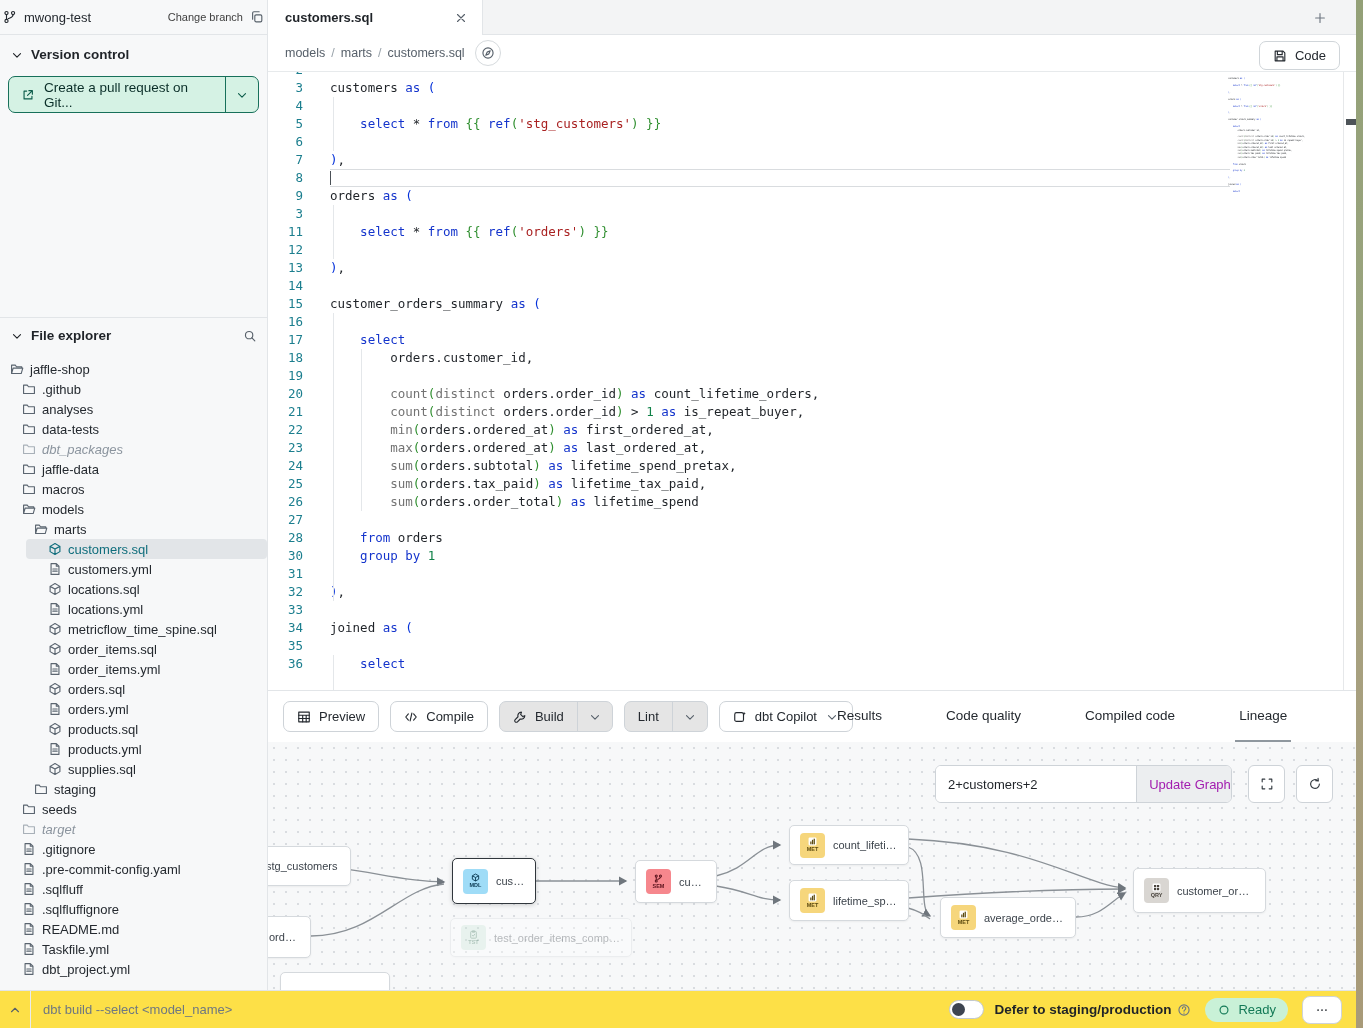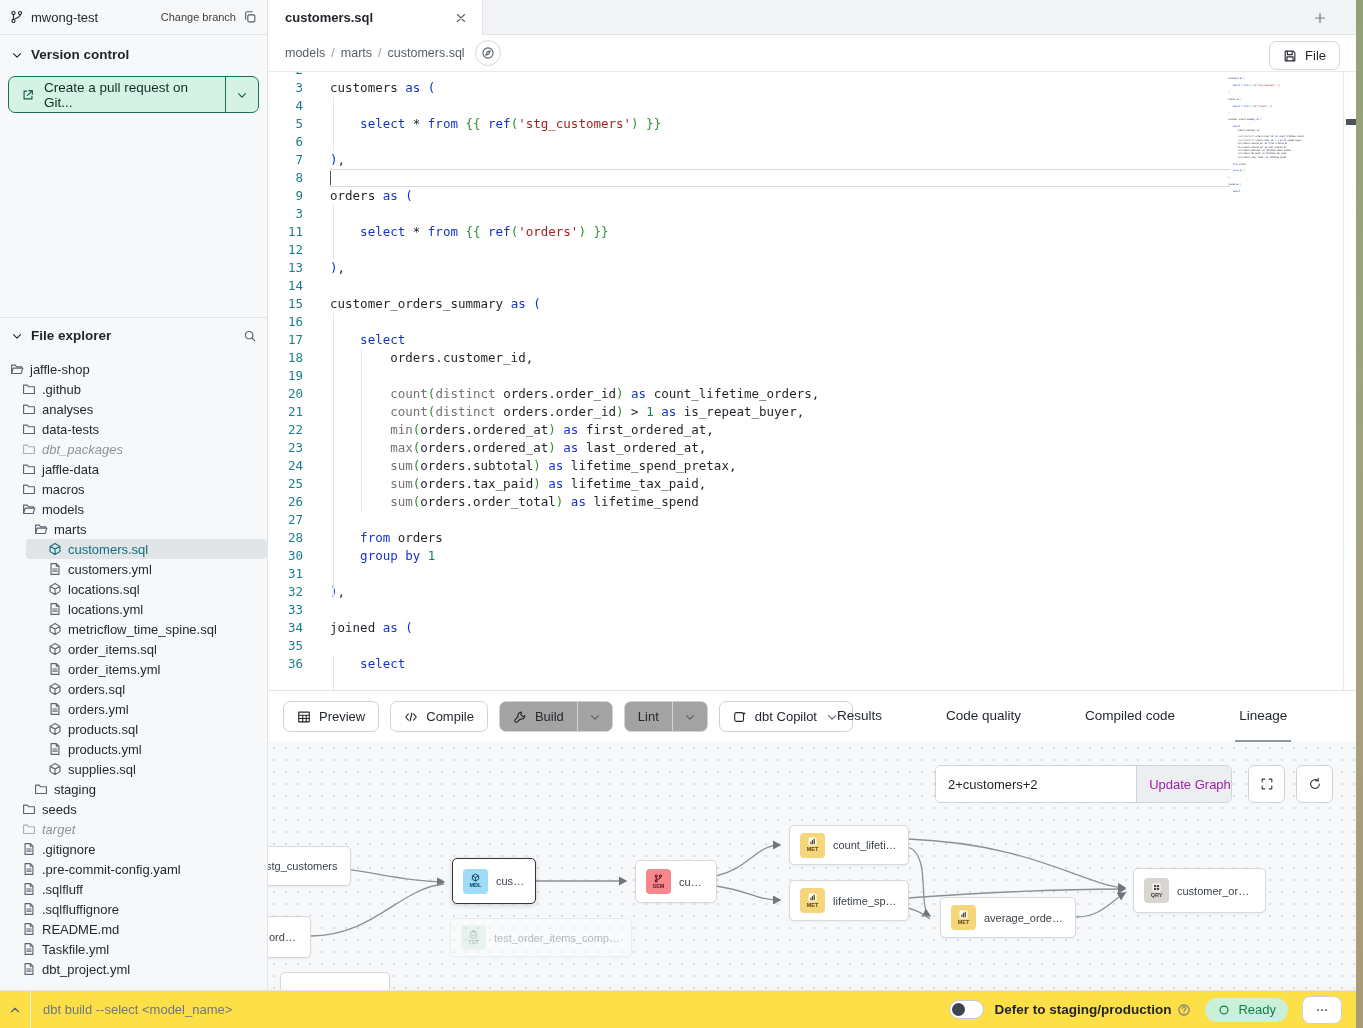--- a/index.html
+++ b/index.html
@@ -2,21 +2,21 @@
 <html><head>
 <meta charset="utf-8">
 <style>
   * { margin:0; padding:0; box-sizing:border-box; }
   html,body { width:1363px; height:1028px; overflow:hidden; font-family:"Liberation Sans", sans-serif; background:#fff; color:#24292f; }
   .desktop-strip { position:absolute; right:0; top:0; width:7px; height:1028px;
     background:linear-gradient(180deg,#93a077 0%,#9aa47e 30%,#a7a07f 65%,#a89a78 100%); }
 
   
   .sidebar { position:absolute; left:0; top:0; width:268px; height:990px; background:#f7f8f9; border-right:1px solid #e2e5e8; overflow:hidden; }
-  .side-top { height:35px; border-bottom:1px solid #e2e5e8; display:flex; align-items:center; padding:0 10px; gap:7px; }
+  .side-top { height:35px; border-bottom:1px solid #e2e5e8; display:flex; align-items:center; padding:0 3px; gap:7px; }
   .branch-name { font-size:13px; color:#24292f; flex:0 0 auto; }
   .change-branch { margin-left:auto; font-size:11px; color:#404040; cursor:pointer; }
   .icon { display:inline-flex; align-items:center; justify-content:center; }
   .icon svg { display:block; }
   .section-head { display:flex; align-items:center; gap:7px; padding:12px 10px 8px 10px; font-size:13.5px; font-weight:bold; color:#1f2328; }
   .section-head .spacer { flex:1; }
   .pr-button { margin:6px 8px; height:37px; display:flex; border:1px solid #17705a; border-radius:7px; background:#d5f2e4; overflow:hidden; }
   .pr-main { flex:1; display:flex; align-items:center; gap:9px; padding:0 12px; font-size:13.5px; color:#0a2e28; cursor:pointer; }
   .pr-caret { width:33px; border-left:1px solid #17705a; display:flex; align-items:center; justify-content:center; cursor:pointer; }
   .fe-divider { border-top:1px solid #e2e5e8; margin-top:204px; }
@@ -56,21 +56,21 @@
   .minimap { position:absolute; right:35px; top:2px; width:80px; height:125px; overflow:hidden; opacity:.9; }
   .minimap .codewrap { top:0; font-size:2.3px; line-height:3.4px; letter-spacing:-0.2px; }
   .minimap .ct { margin-left:0; }
   .vsb { position:absolute; right:0; top:72px; width:13px; height:618px; border-left:1px solid #e6e8ea; background:#fff; }
   .vsb-thumb { position:absolute; left:2px; top:47px; width:10px; height:6px; background:#4d5358; }
 
   
   .toolbar { position:absolute; left:0; top:690px; right:0; height:52px; background:#fff; border-top:1px solid #e2e5e8; }
   .btn-row { position:absolute; left:15px; top:10px; display:flex; gap:11px; }
   .tbtn { display:inline-flex; align-items:center; gap:8px; height:31px; padding:0 13px; border:1px solid #ced3d8; border-radius:7px; background:#fff; font-size:13px; color:#24292f; cursor:pointer; }
-  .split { display:inline-flex; height:31px; border:1px solid #ced3d8; border-radius:7px; background:#a3a3a3; overflow:hidden; }
+  .split { display:inline-flex; height:31px; border:1px solid #ced3d8; border-radius:7px; background:#e5e5e5; overflow:hidden; }
   .split .seg { display:inline-flex; align-items:center; gap:8px; padding:0 13px; font-size:13px; cursor:pointer; }
   .split .seg.caret { border-left:1px solid #ced3d8; padding:0 10px; color:#57606a; }
   .ptabs { position:absolute; left:565px; top:0; height:52px; display:flex; gap:56px; }
   .ptab { height:100%; display:flex; align-items:center; font-size:13.5px; color:#24292f; cursor:pointer; border-bottom:3px solid transparent; padding:0 4px; }
   .ptab.active { border-bottom-color:#8f979e; }
 
   
   .lineage { position:absolute; left:0; top:742px; right:0; height:248px; background:#f7f8f9; overflow:hidden;
     background-image:radial-gradient(circle, #d9dce0 1px, transparent 1.3px); background-size:12px 12px; }
   .edges { position:absolute; left:0; top:0; pointer-events:none; }
@@ -447,21 +447,21 @@
           <circle cx="8" cy="8" r="5.8"></circle>
           <path d="M10.5 5.5 L9 9 L5.5 10.5 L7 7 z"></path>
         </svg>
       </div>
     <button class="save-btn">
       <span class="icon">
           <svg width="14" height="14" viewBox="0 0 16 16" fill="none" stroke="currentColor" stroke-width="1.3" stroke-linecap="round" stroke-linejoin="round">
             <path d="M2.5 2.5h9l2 2v9h-11z M5 2.5v4h5.5v-4 M4.5 13.5V9h7v4.5"></path>
           </svg>
         </span>
-      <span>File</span>
+      <span>Code</span>
     </button>
   </div>
 
   <div class="editor">
     <div class="codewrap" id="code-lines">
         <div class="cl"><span class="ln">2</span><span class="ct">&nbsp;</span></div>
         <div class="cl"><span class="ln">3</span><span class="ct"><span class="tk-d">customers </span><span class="tk-k">as</span><span class="tk-d"> </span><span class="tk-pb">(</span></span></div>
         <div class="cl"><span class="ln">4</span><span class="ct">&nbsp;</span></div>
         <div class="cl"><span class="ln">5</span><span class="ct"><span class="tk-d">    </span><span class="tk-k">select</span><span class="tk-d"> * </span><span class="tk-k">from</span><span class="tk-d"> </span><span class="tk-j">{{ </span><span class="tk-k">ref</span><span class="tk-pg">(</span><span class="tk-s">'stg_customers'</span><span class="tk-pg">)</span><span class="tk-j"> }}</span></span></div>
         <div class="cl"><span class="ln">6</span><span class="ct">&nbsp;</span></div>

